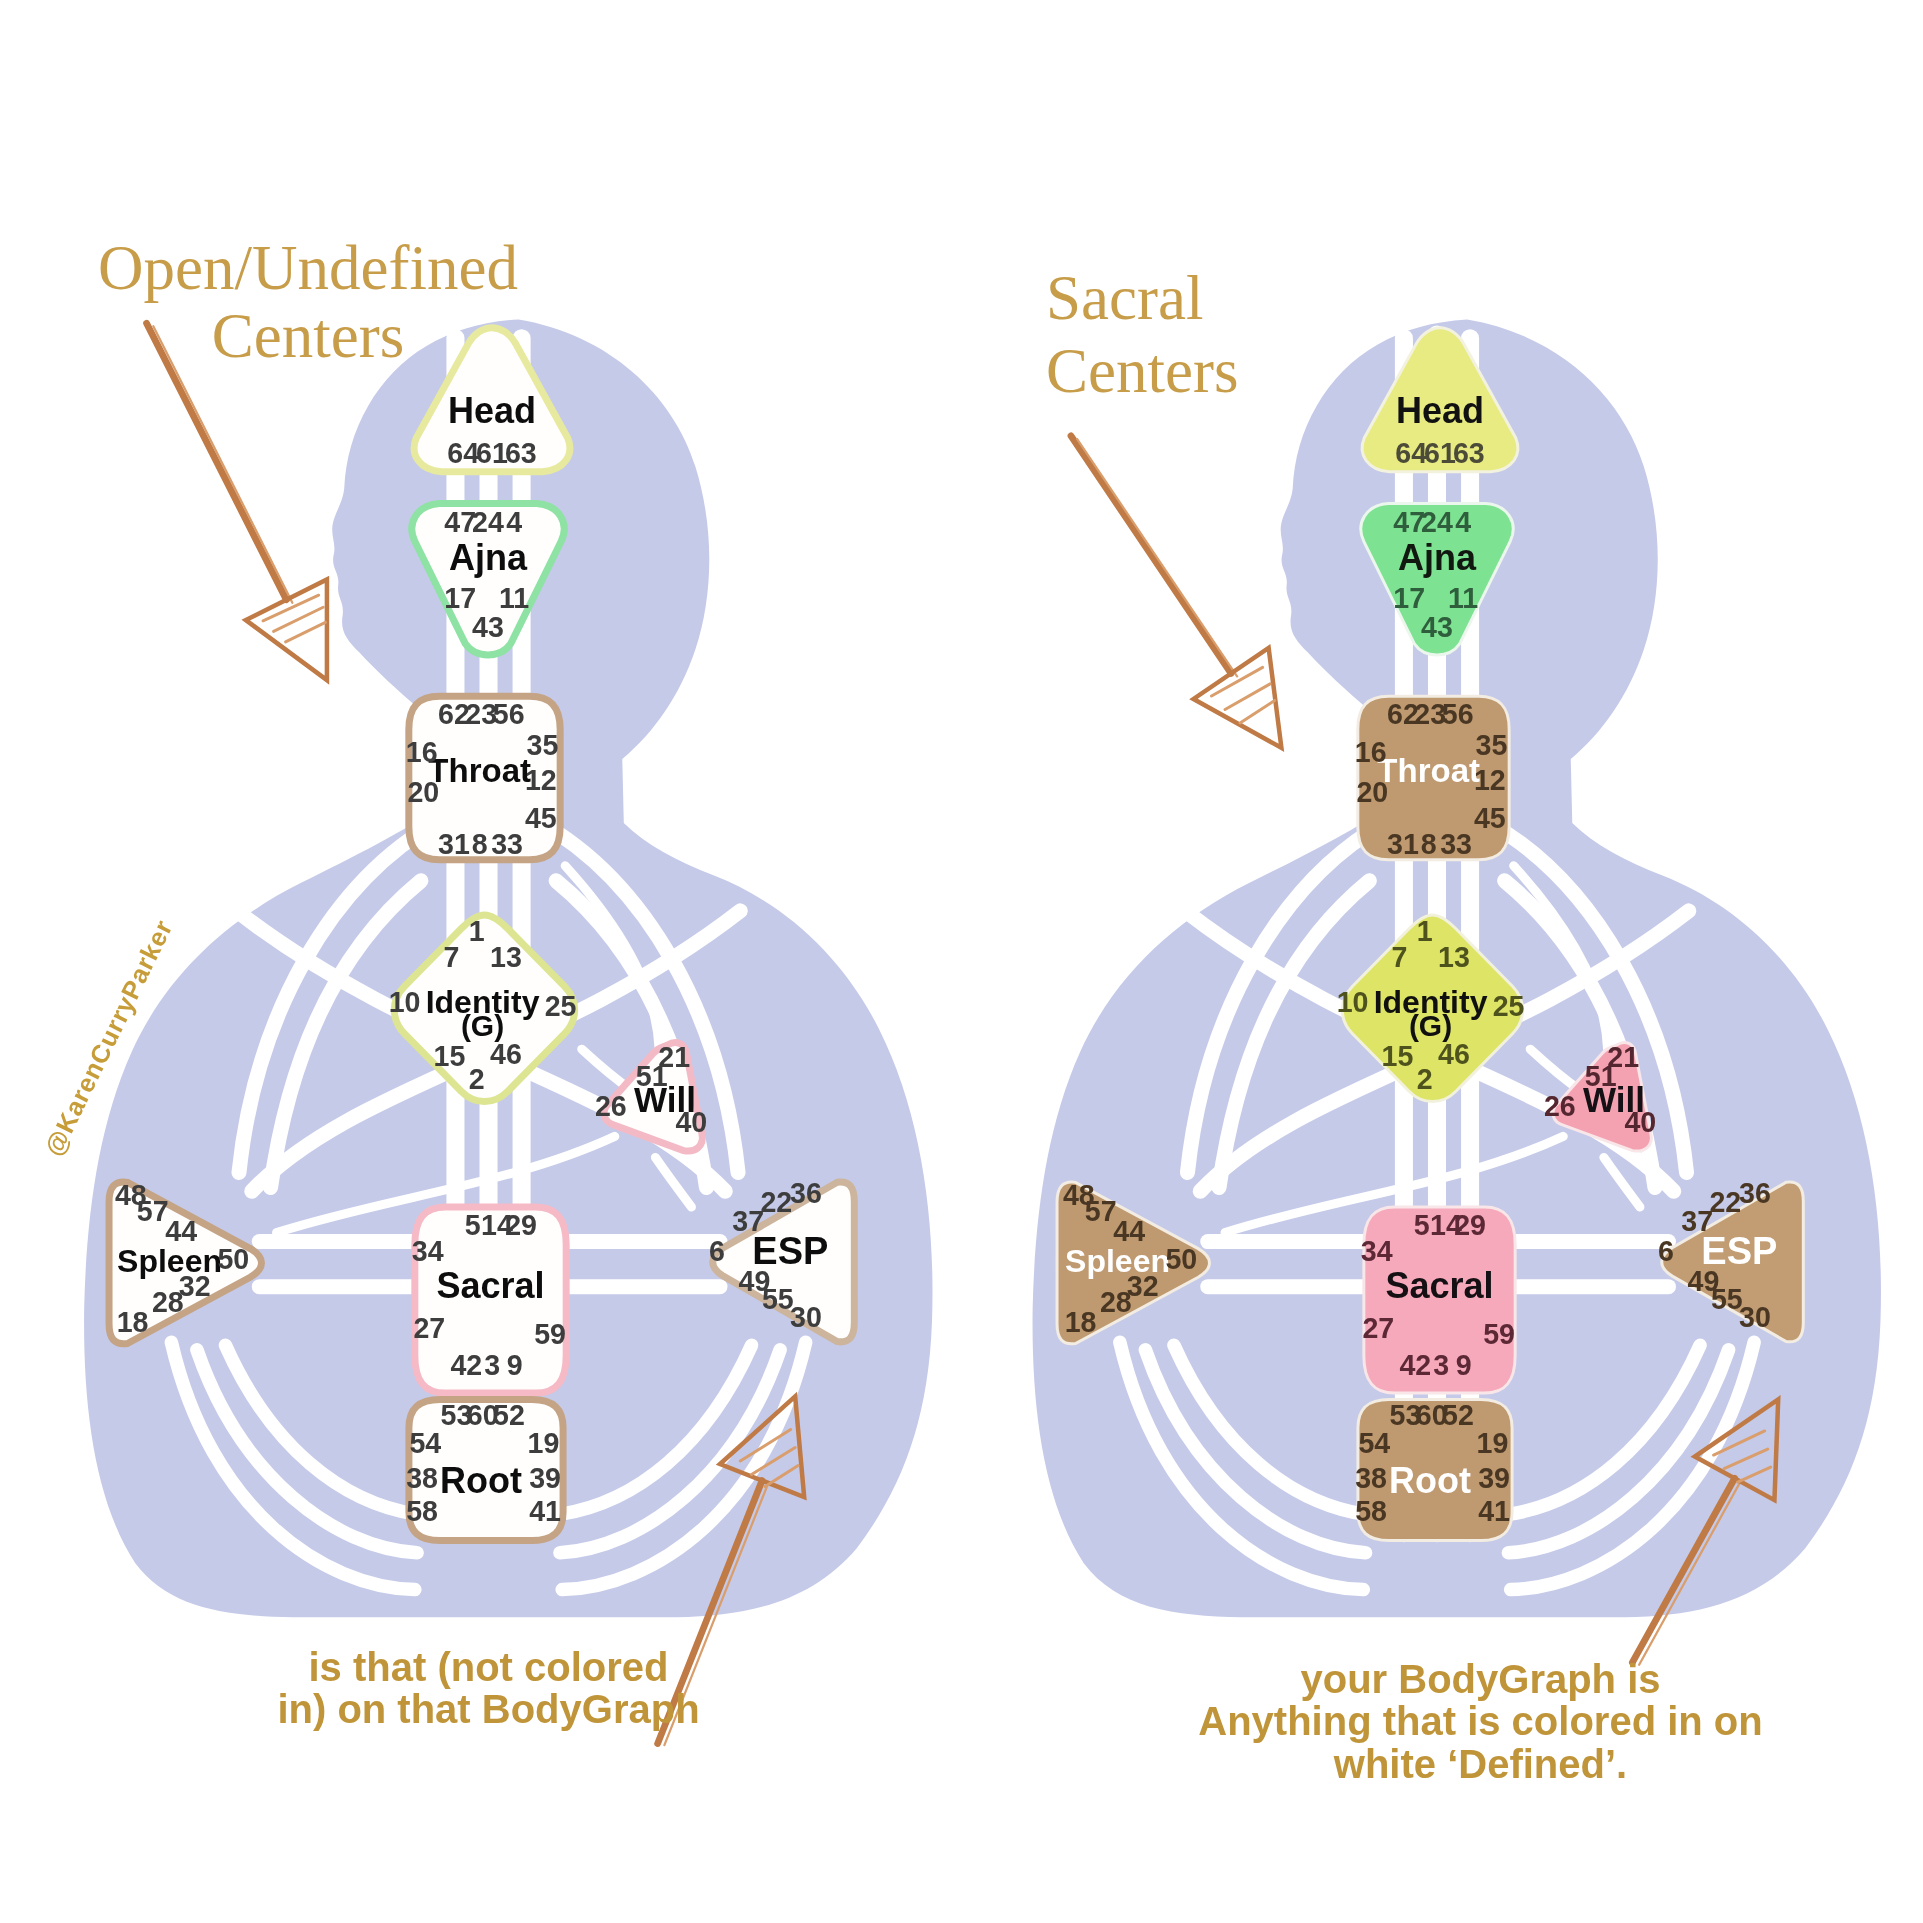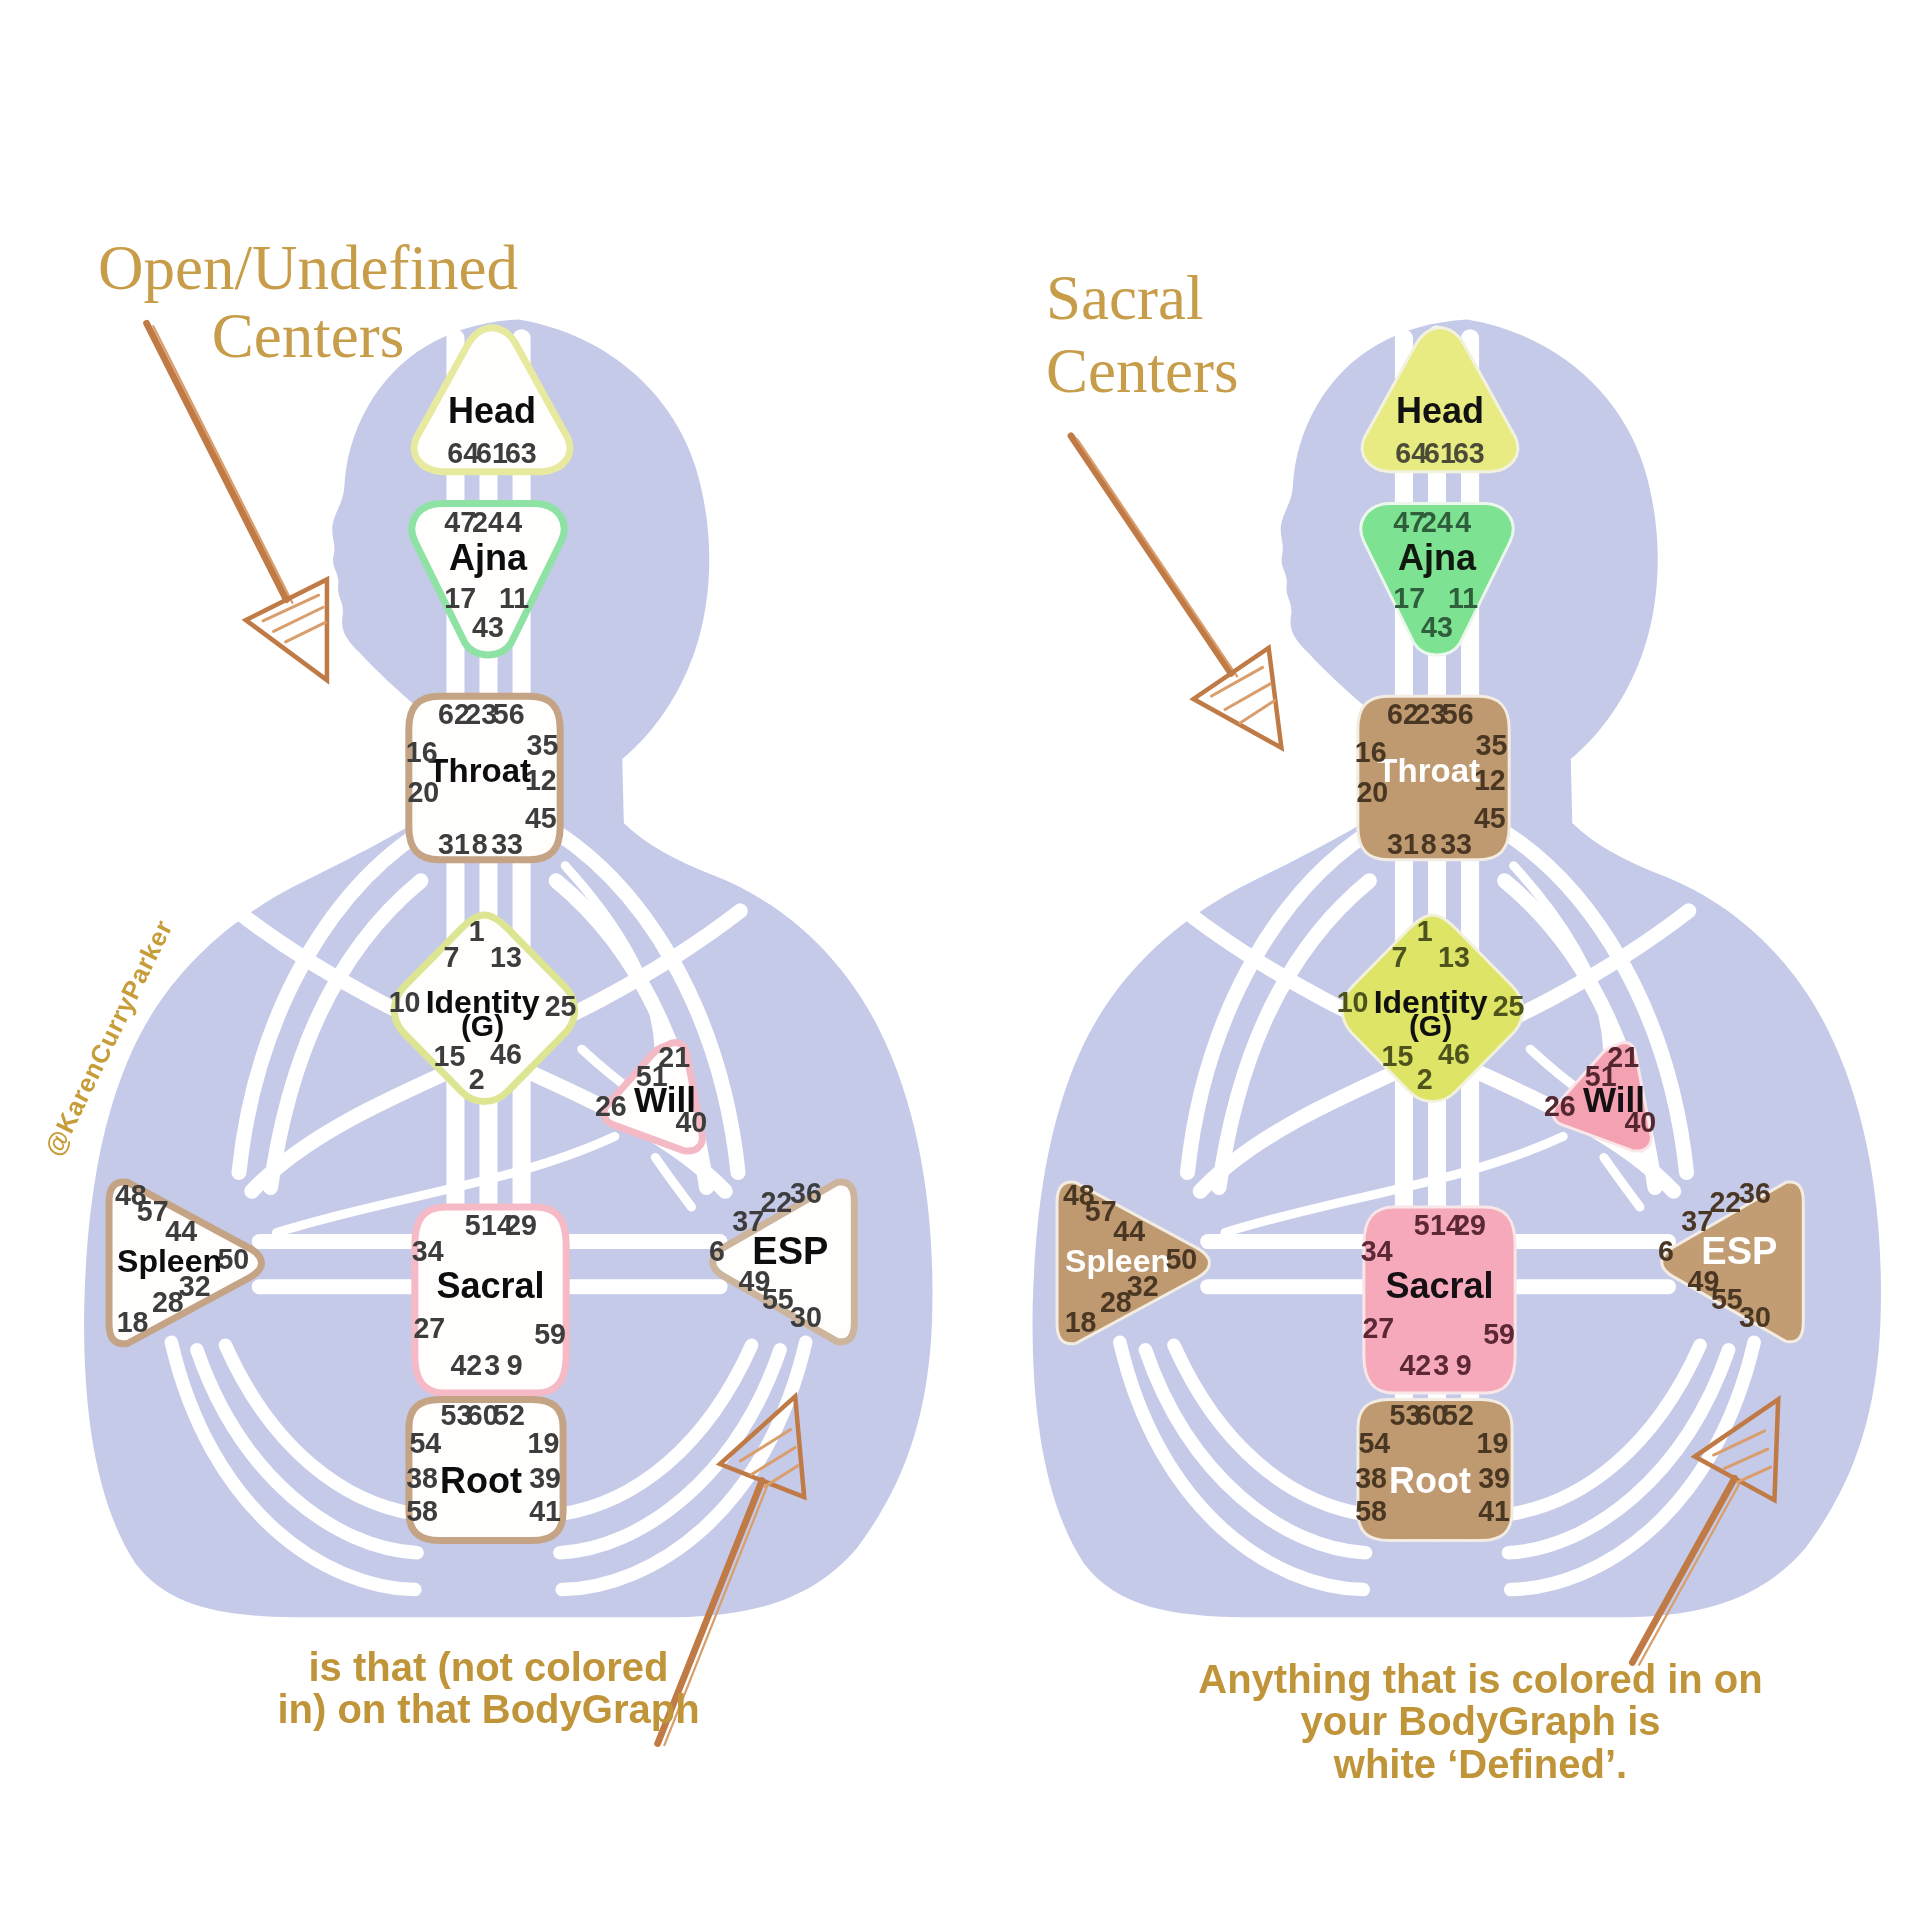--- a/index.html
+++ b/index.html
@@ -352,20 +352,20 @@
         <span class="num" style="left: 11%; top: 77%; color: rgb(74, 55, 35);">58</span>
         <span class="num" style="left: 86%; top: 77%; color: rgb(74, 55, 35);">41</span>
       </div>
     </div>
 
   <div id="caption-0" class="caption">
       <div>is that (not colored</div>
       <div>in) on that BodyGraph</div>
     </div>
   <div id="caption-1" class="caption">
+      <div>your BodyGraph is</div>
       <div>Anything that is colored in on</div>
-      <div>your BodyGraph is</div>
       <div>white ‘Defined’.</div>
     </div>
 
   <div class="watermark">@KarenCurryParker</div>
 </div>
 
 
 </body></html>

